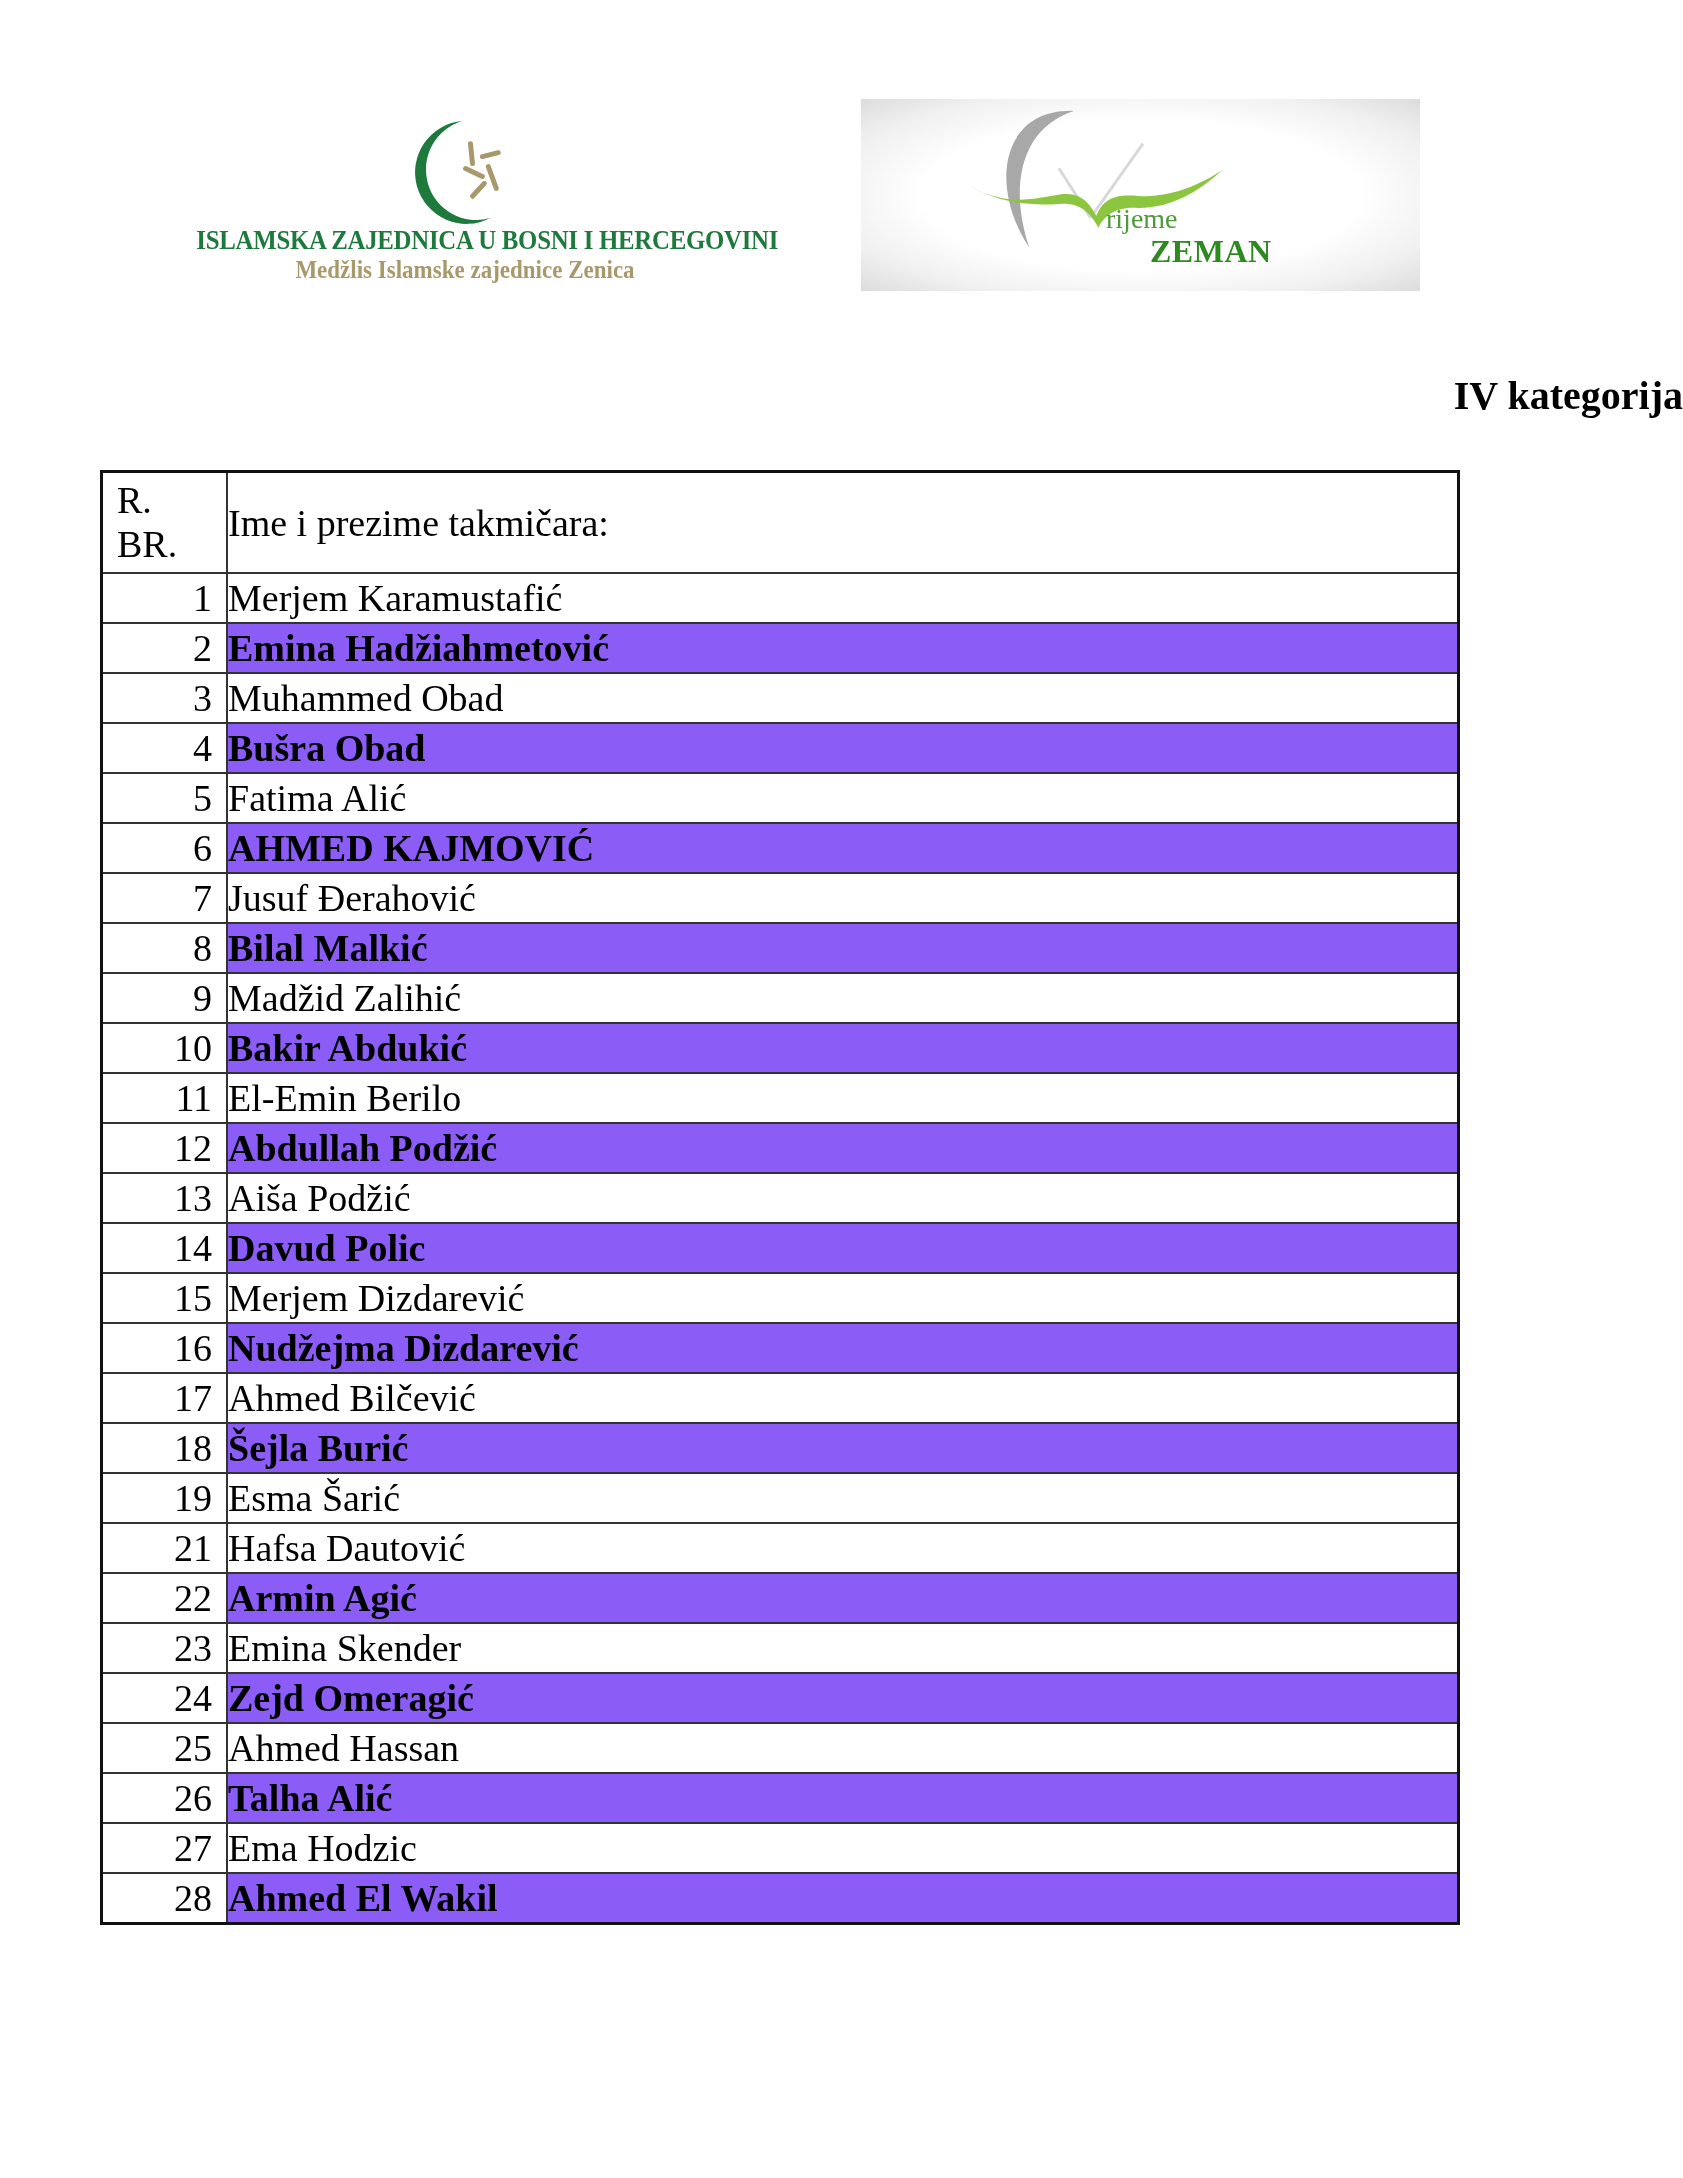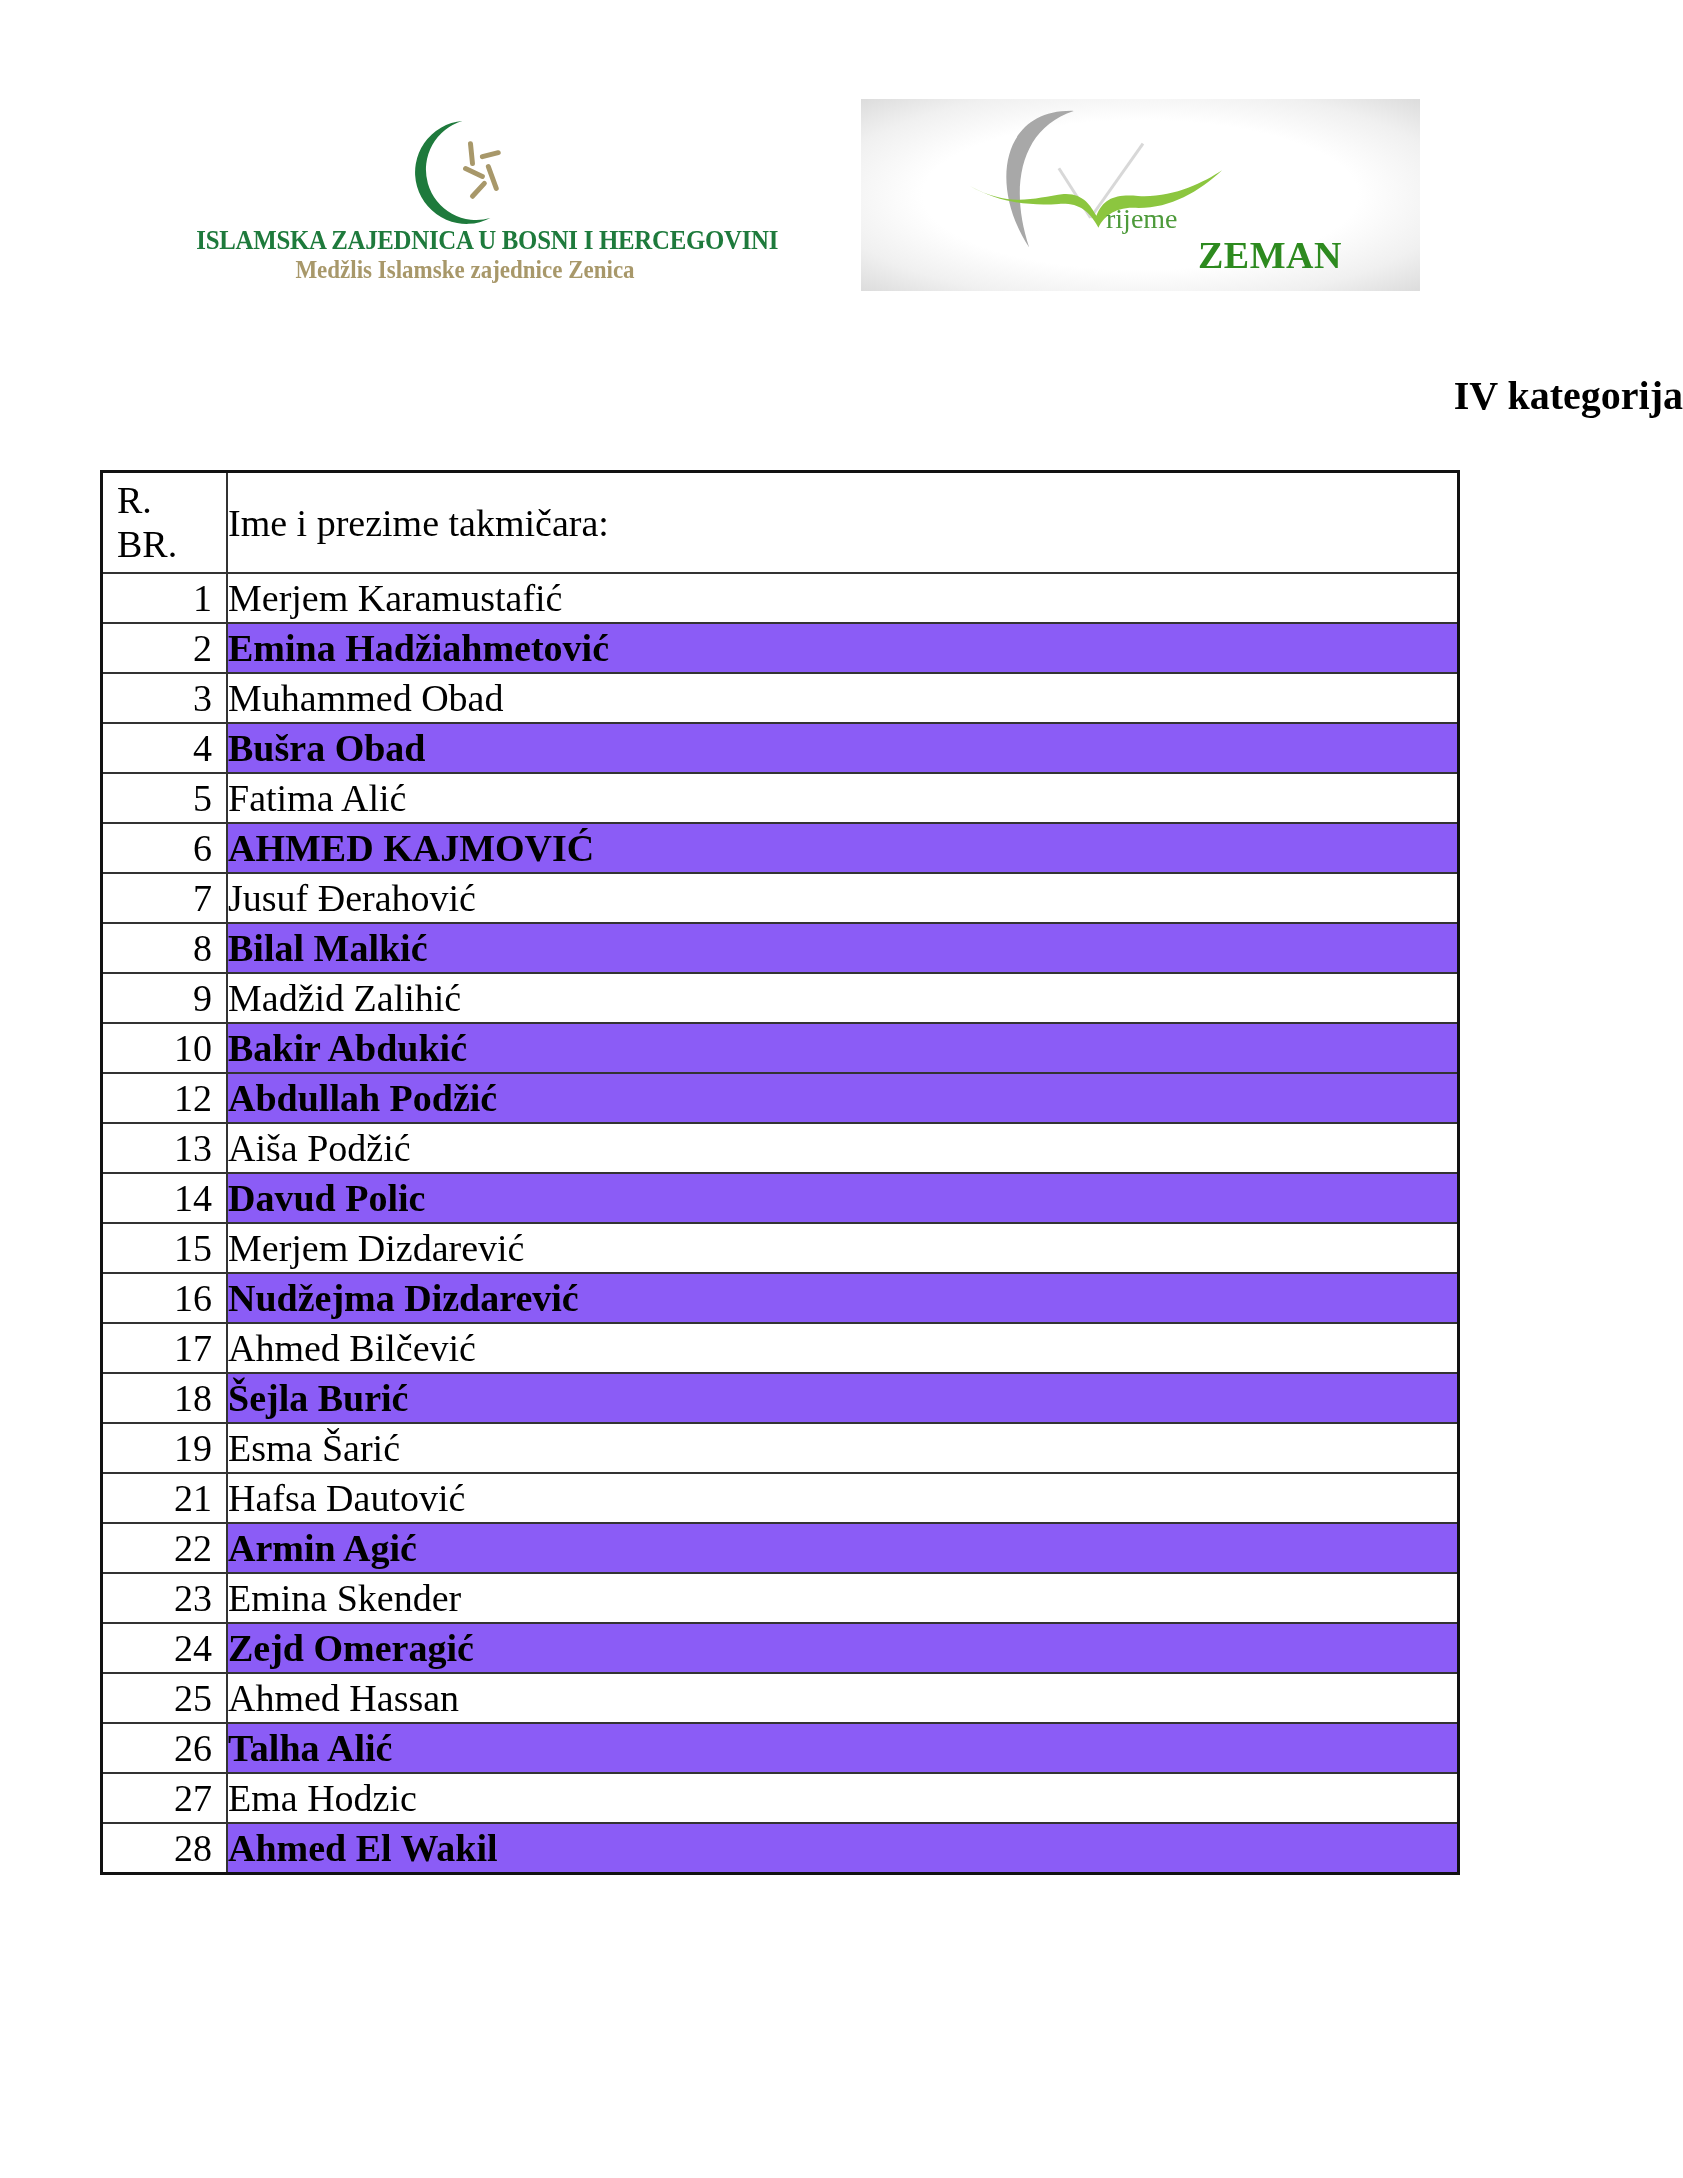--- a/index.html
+++ b/index.html
@@ -9,21 +9,21 @@
   .logo1 { position: absolute; left: 173px; top: 114px; width: 584px; height: 178px; }
   .logo1 .emblem { position: absolute; left: 238px; top: 5px; width: 119px; height: 109px; }
   .logo1 .l1 { position: absolute; left: 0; top: 111px; width: 584px; text-align: center; font-family: "Liberation Serif", serif; font-weight: bold; font-size: 27px; color: #1e7a3c; letter-spacing: -0.3px; white-space: nowrap; transform: scaleX(0.92); }
   .logo1 .l2 { position: absolute; left: 0; top: 142px; width: 584px; text-align: center; font-family: "Liberation Serif", serif; font-weight: bold; font-size: 25px; color: #a8986a; white-space: nowrap; transform: scaleX(0.92); }
 
   
   .logo2 { position: absolute; left: 861px; top: 99px; width: 559px; height: 192px;
     background: radial-gradient(ellipse at center, #ffffff 55%, #f0f0f0 80%, #dcdcdc 100%); }
   .logo2 svg { position: absolute; left: 0; top: 0; }
   .logo2 .rijeme { position: absolute; left: 245px; top: 104px; font-family: "Liberation Serif", serif; font-size: 28px; color: #4d9a3a; }
-  .logo2 .zeman { position: absolute; left: 289px; top: 134px; font-family: "Liberation Serif", serif; font-weight: bold; font-size: 38px; color: #2d8a1f; letter-spacing: 0.5px; margin-left: 48px; }
+  .logo2 .zeman { position: absolute; left: 289px; top: 134px; font-family: "Liberation Serif", serif; font-weight: bold; font-size: 32px; color: #2d8a1f; letter-spacing: 0.5px; }
 
   .title { position: absolute; left: 0; width: 1683px; top: 372px; text-align: right; font-weight: bold; font-size: 40px; }
 
   table.list { position: absolute; left: 100px; top: 470px; width: 1360px; border-collapse: collapse; border: 3px solid #111; }
   table.list td { border: 2px solid #333; font-size: 38px; line-height: 1; padding: 0; height: 48px; vertical-align: middle; }
   table.list tr.head td { height: 99px; }
   table.list td.num { width: 109px; text-align: right; padding-right: 14px; }
   table.list td.name { }
   table.list tr.head td.num { text-align: left; padding-left: 14px; padding-right: 0; line-height: 1.15; }
   table.list tr.alt td.name { background: #8b5cf6; font-weight: bold; }
@@ -98,20 +98,24 @@
         <td class="name">Bilal Malkić</td>
       </tr>
       <tr>
         <td class="num">9</td>
         <td class="name">Madžid Zalihić</td>
       </tr>
       <tr class="alt">
         <td class="num">10</td>
         <td class="name">Bakir Abdukić</td>
       </tr>
+      <tr>
+        <td class="num">11</td>
+        <td class="name">El-Emin Berilo</td>
+      </tr>
       <tr class="alt">
         <td class="num">12</td>
         <td class="name">Abdullah Podžić</td>
       </tr>
       <tr>
         <td class="num">13</td>
         <td class="name">Aiša Podžić</td>
       </tr>
       <tr class="alt">
         <td class="num">14</td>

